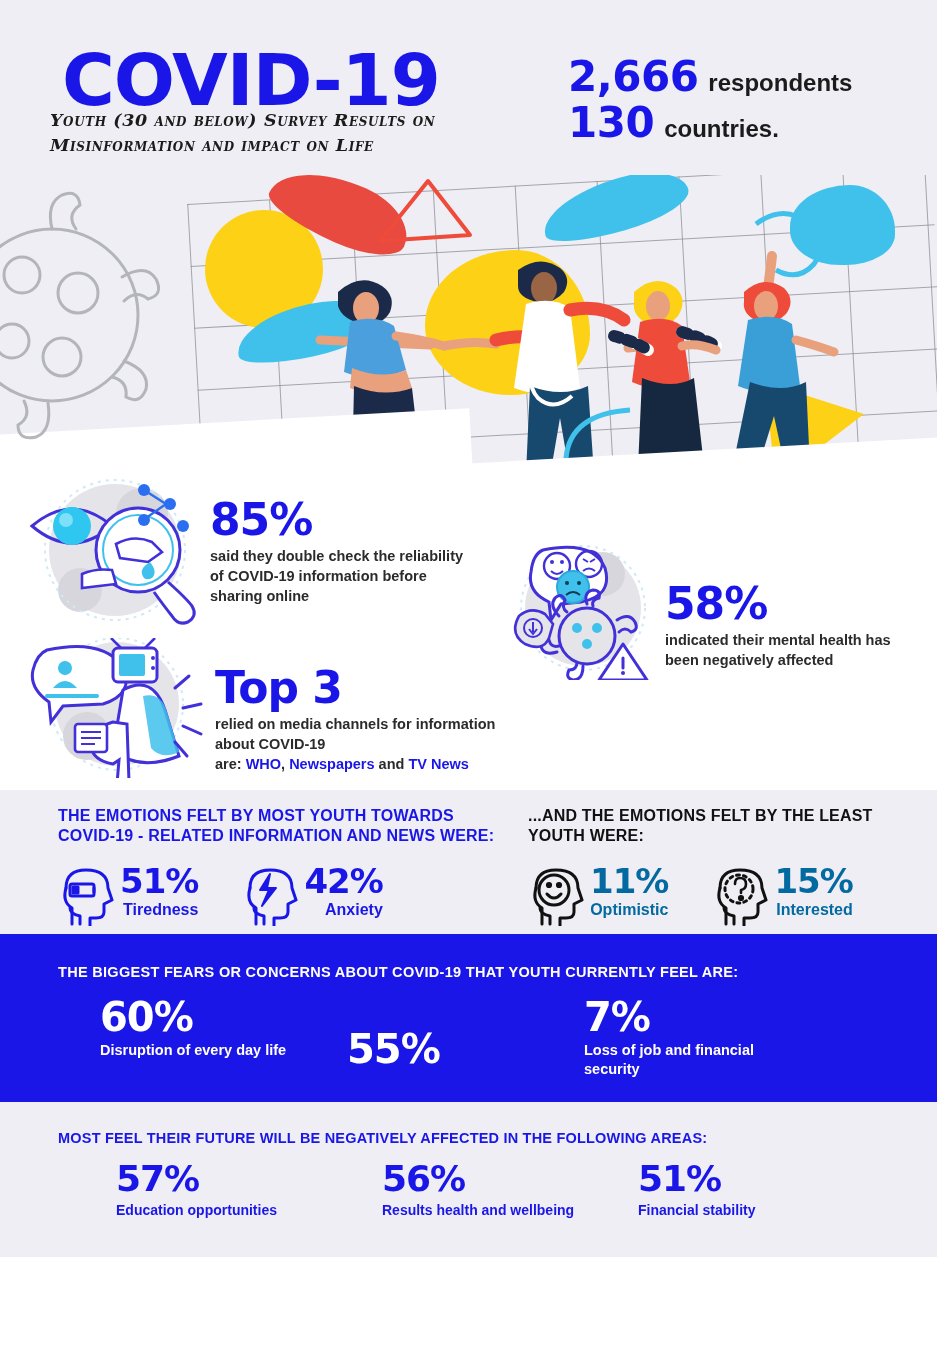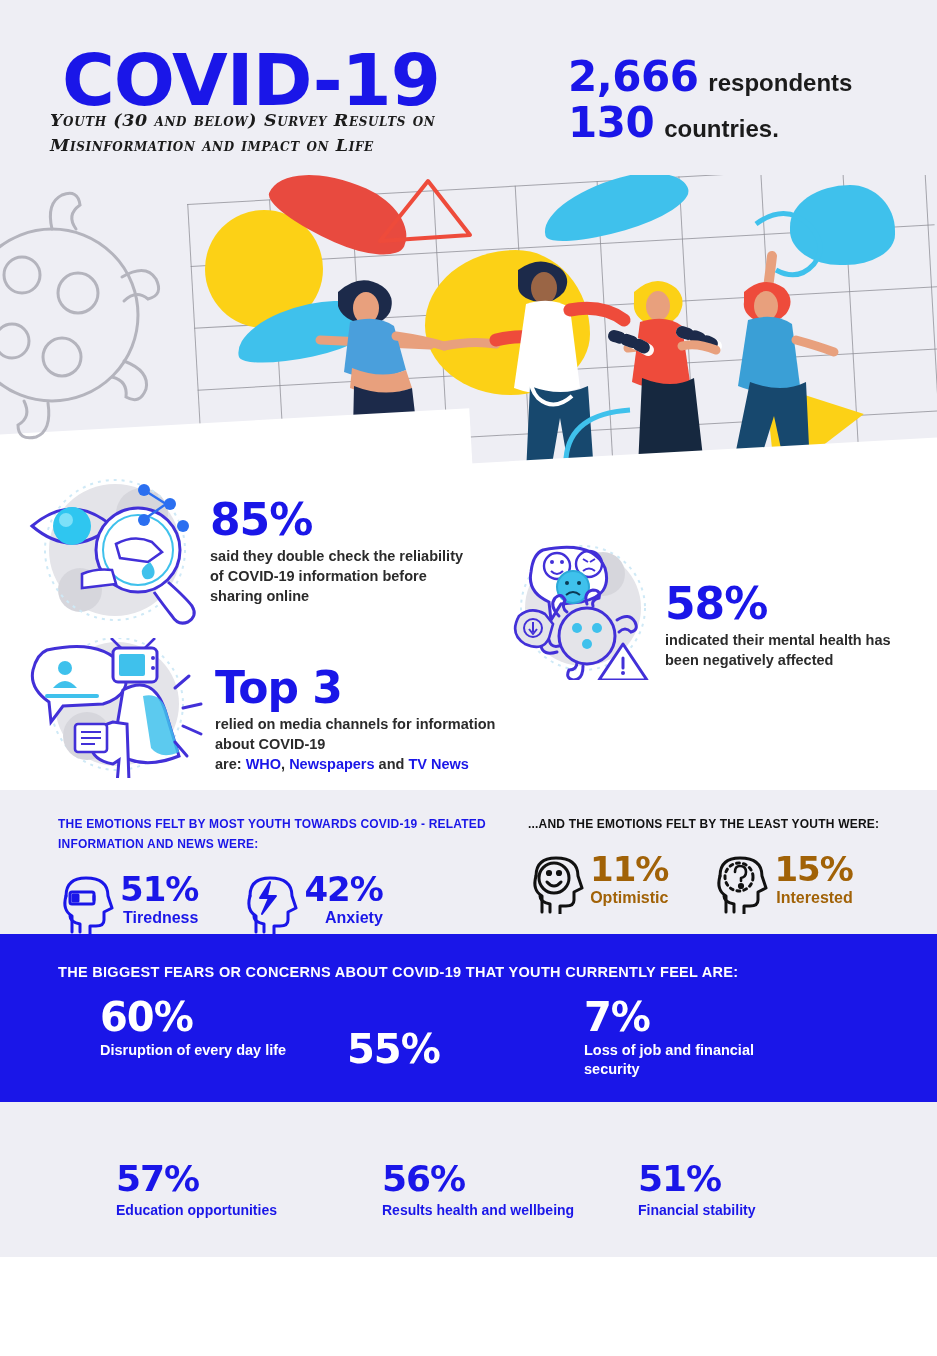--- a/index.html
+++ b/index.html
@@ -83,33 +83,33 @@
     font-family: "DejaVu Sans", sans-serif; font-weight: 700; font-size: 44px;
     color: #1a16e8; line-height: 44px; letter-spacing: -1px;
   }
   .stat-desc { font-size: 14.5px; font-weight: 700; color: #2b2b2b; line-height: 20px; margin-top: 4px; }
   .stat-desc .hl { color: #1a16e8; }
 
   
   .emo-left { position: absolute; left: 58px; top: 806px; width: 440px; z-index: 5; }
   .emo-right { position: absolute; left: 528px; top: 806px; width: 400px; z-index: 5; }
   .emo-head {
-    font-size: 12px; font-weight: 700; line-height: 20px; letter-spacing: .2px;
-    text-transform: uppercase; color: #1a16e8; margin-top: 8px;
+    font-size: 16px; font-weight: 700; line-height: 20px; letter-spacing: .2px;
+    text-transform: uppercase; color: #1a16e8;
   }
   .emo-right .emo-head { color: #111111; }
   .emo-items { display: flex; margin-top: 18px; }
   .emo-item { display: flex; align-items: flex-start; margin-right: 44px; }
   .emo-txt { margin-left: 6px; }
   .emo-pct {
     font-family: "DejaVu Sans", sans-serif; font-size: 34px; font-weight: 700;
     color: #1a16e8; line-height: 34px; letter-spacing: -1px;
   }
   .emo-lbl { font-size: 16px; font-weight: 700; color: #1a16e8; text-align: right; margin-top: 3px; }
-  .emo-right .emo-pct, .emo-right .emo-lbl { color: #a16207; }
+  .emo-right .emo-pct, .emo-right .emo-lbl { color: #0369a1; }
 
   
   .banner { position: absolute; left: 0; top: 934px; width: 937px; height: 168px; background: #1a16e8; z-index: 5; }
   .banner-head {
     position: absolute; left: 58px; top: 30px; right: 40px;
     color: #ffffff; font-size: 14.5px; font-weight: 700; letter-spacing: .3px; text-transform: uppercase;
   }
   .banner-cols { position: absolute; left: 58px; top: 62px; width: 820px; display: flex; }
   .bcol { width: 243px; }
   .bcol-pct {
@@ -488,20 +488,21 @@
         <div class="bcol-lbl">Mental health</div>
       </div>
       <div class="bcol c3">
         <div class="bcol-pct">7%</div>
         <div class="bcol-lbl">Loss of job and financial security</div>
       </div>
     </div>
   </div>
 
   <div class="future">
+    <div class="future-head">MOST FEEL THEIR FUTURE WILL BE NEGATIVELY AFFECTED IN THE FOLLOWING AREAS:</div>
     <div class="future-cols">
       <div class="fcol c1">
         <div class="fcol-pct">57%</div>
         <div class="fcol-lbl">Education opportunities</div>
       </div>
       <div class="fcol c2">
         <div class="fcol-pct">56%</div>
         <div class="fcol-lbl">Results health and wellbeing</div>
       </div>
       <div class="fcol c3">

